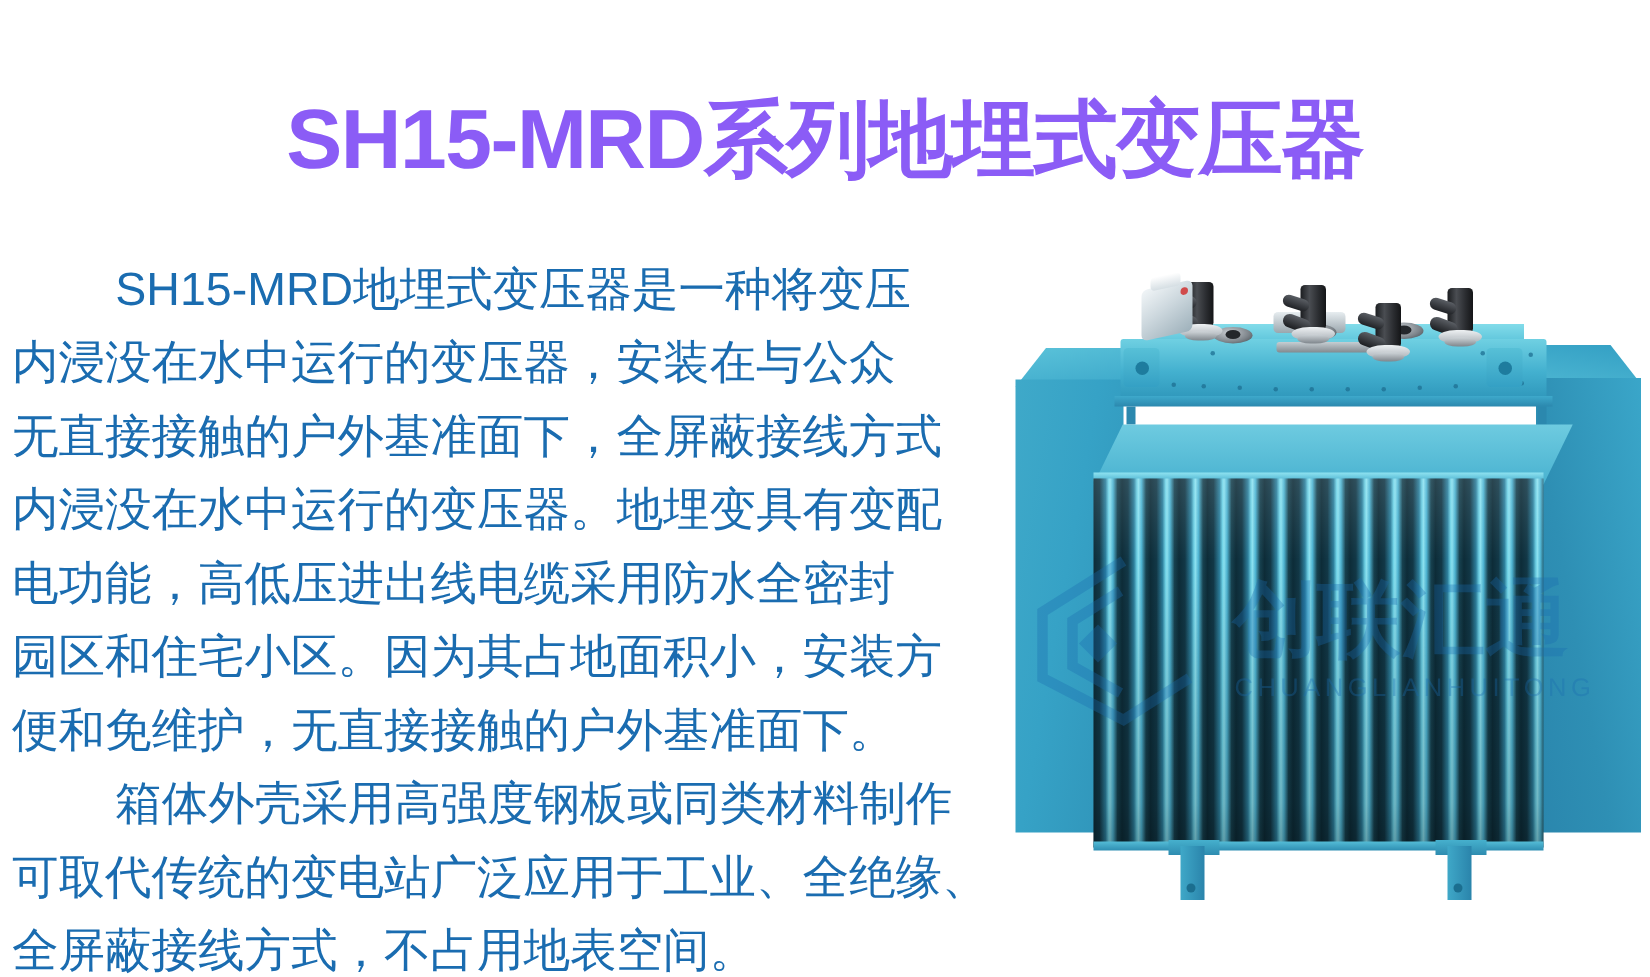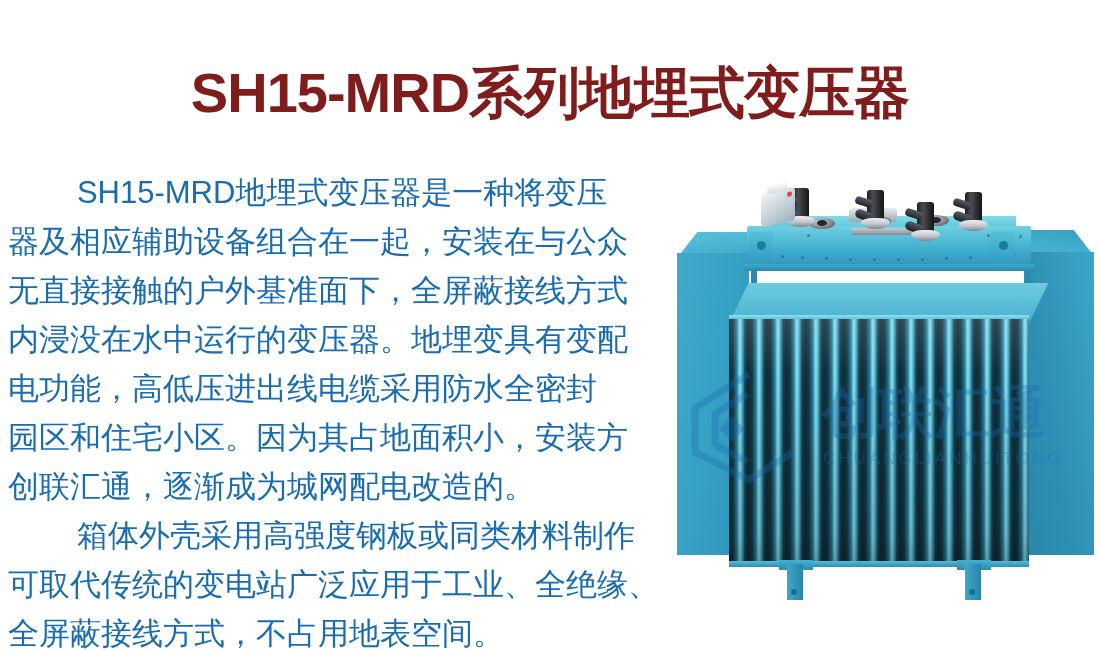--- a/index.html
+++ b/index.html
@@ -21,21 +21,21 @@
   
   #product-title {
     position: absolute;
     left: 0;
     top: 62px;
     width: 1100px;
     text-align: center;
     font-size: 56px;
     font-weight: bold;
     letter-spacing: -1px;
-    color: #7f1d1d;
+    color: #8b5cf6;
     line-height: 1.1;
     white-space: nowrap;
   }
 
   
   #description {
     position: absolute;
     left: 8px;
     top: 168px;
     width: 664px;
@@ -347,26 +347,26 @@
 </style>
 </head>
 <body>
 
 <div id="page">
 
   <div id="product-title">SH15-MRD系列地埋式变压器</div>
 
   <div id="description">
     <div class="desc-line">        SH15-MRD地埋式变压器是一种将变压</div>
-    <div class="desc-line">器及相应辅助设备组合在一起，安装在与公众</div>
+    <div class="desc-line">内浸没在水中运行的变压器，安装在与公众</div>
     <div class="desc-line">无直接接触的户外基准面下，全屏蔽接线方式</div>
     <div class="desc-line">内浸没在水中运行的变压器。地埋变具有变配</div>
     <div class="desc-line">电功能，高低压进出线电缆采用防水全密封</div>
     <div class="desc-line">园区和住宅小区。因为其占地面积小，安装方</div>
-    <div class="desc-line">创联汇通，逐渐成为城网配电改造的。</div>
+    <div class="desc-line">便和免维护，无直接接触的户外基准面下。</div>
     <div class="desc-line">        箱体外壳采用高强度钢板或同类材料制作</div>
     <div class="desc-line">可取代传统的变电站广泛应用于工业、全绝缘、</div>
     <div class="desc-line">全屏蔽接线方式，不占用地表空间。</div>
   </div>
 
   <div id="product-photo">
 
     <div class="tank-left-top"></div>
     <div class="tank-left"></div>
     <div class="tank-right-top"></div>

